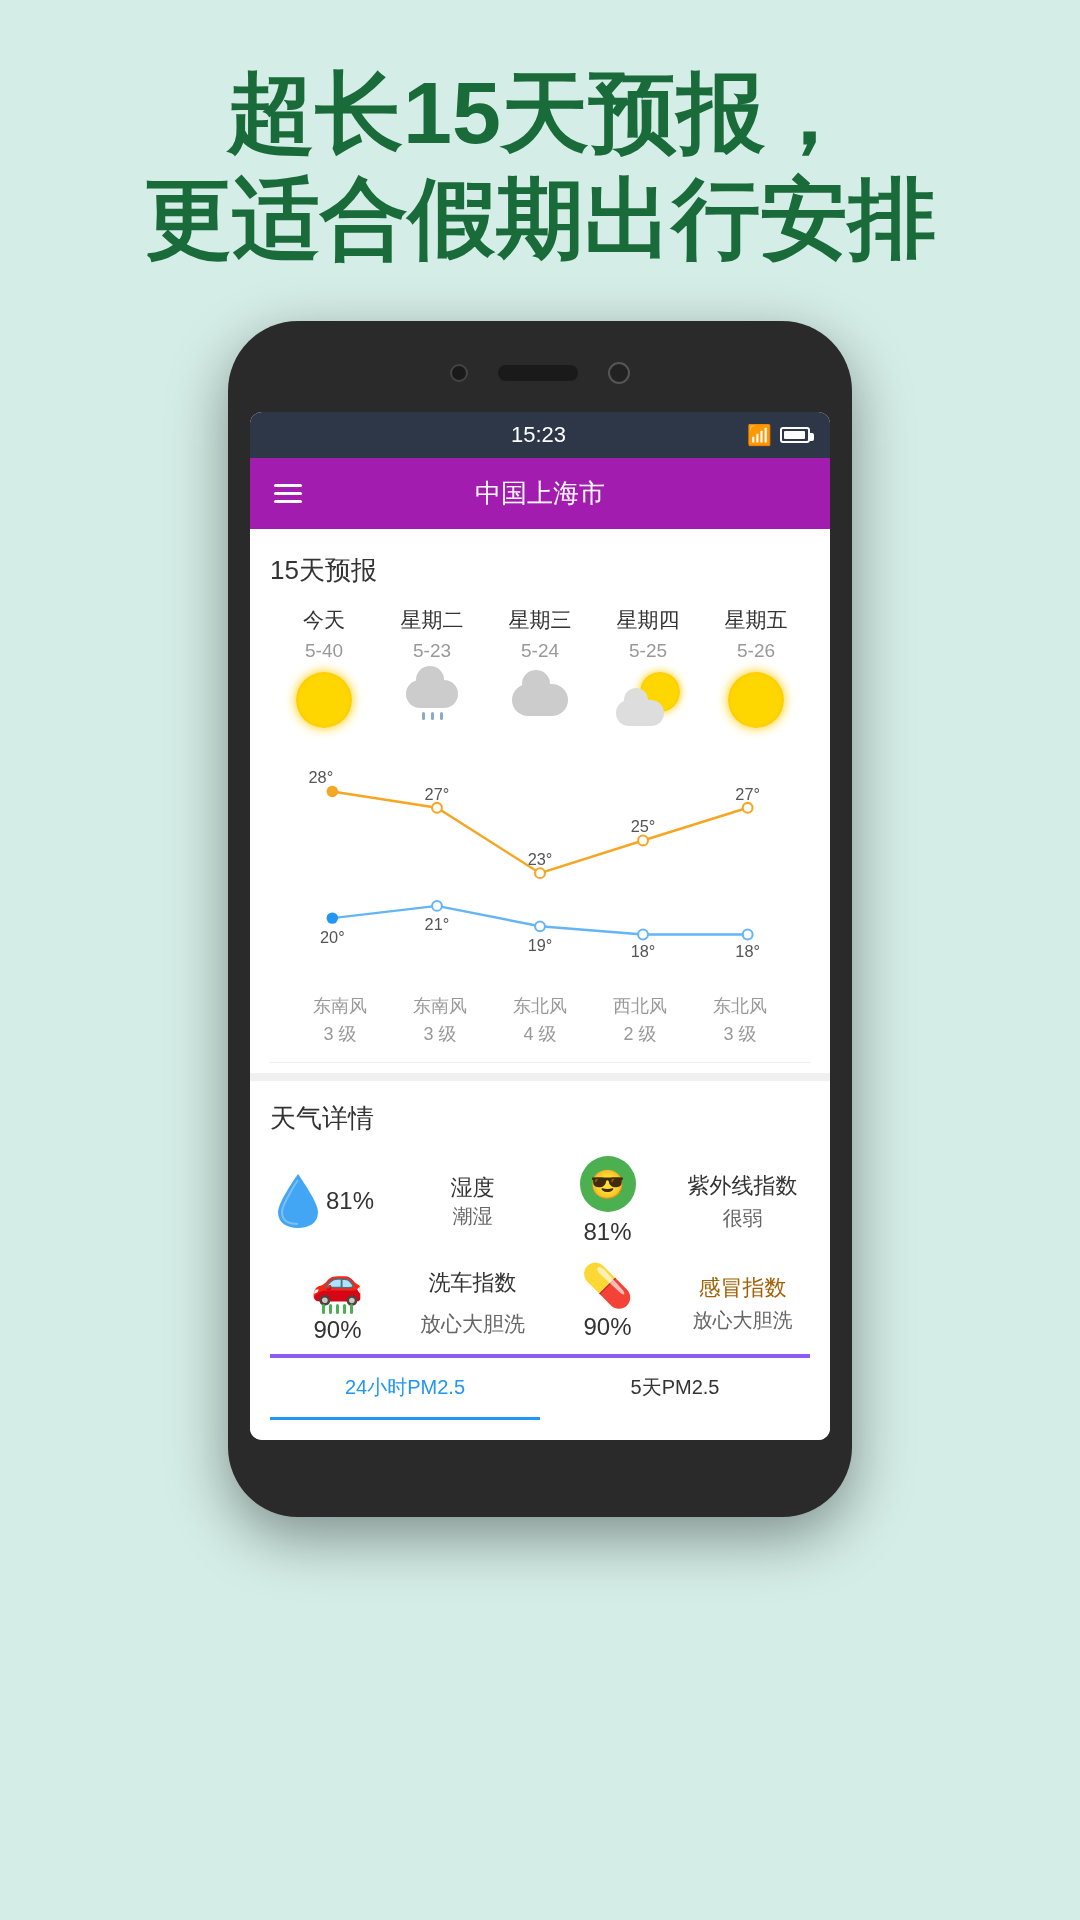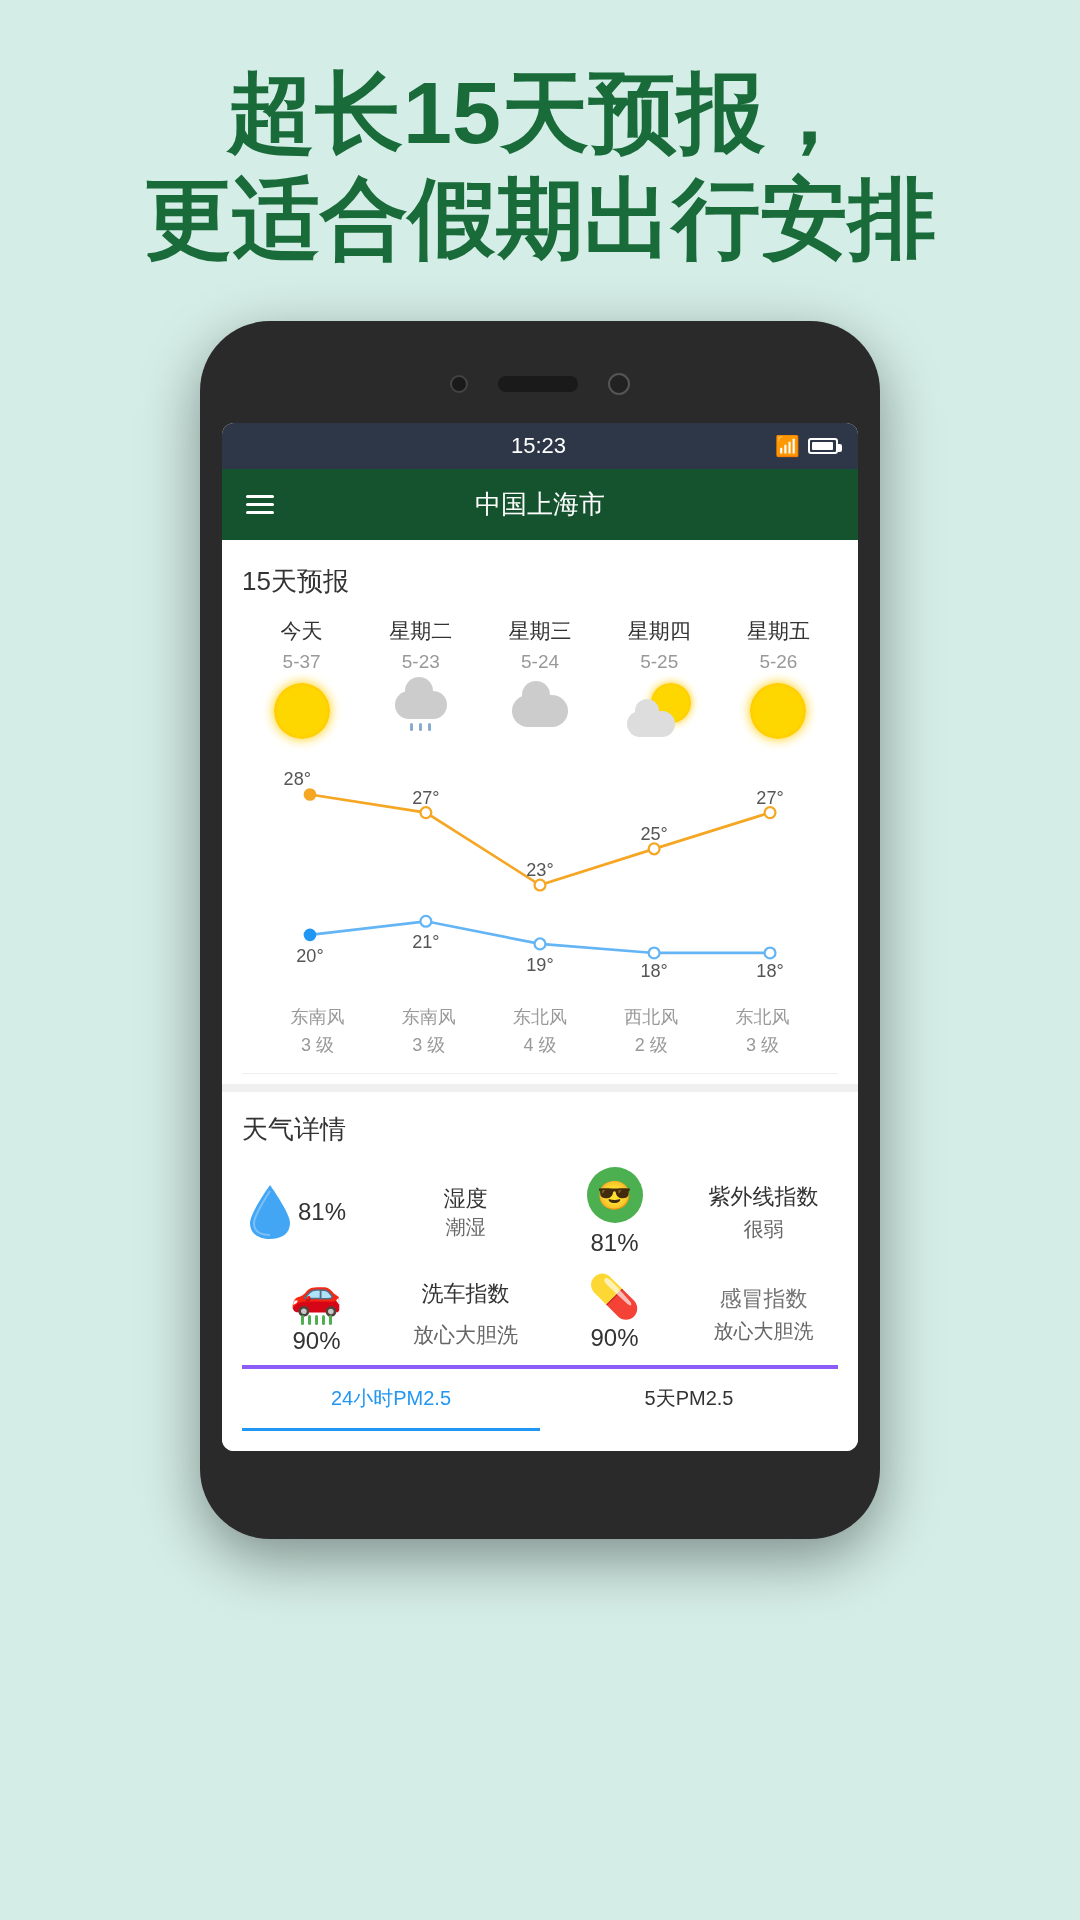--- a/index.html
+++ b/index.html
@@ -25,24 +25,24 @@
     }
 
     
     .phone-wrapper {
       display: flex;
       justify-content: center;
       align-items: flex-start;
       margin-top: 10px;
     }
     .phone {
-      width: 680px;
+      width: 624px;
       background: #2a2a2a;
       border-radius: 70px;
-      padding: 28px 22px;
+      padding: 17px 22px;
       box-shadow: 0 20px 60px rgba(0,0,0,0.4);
       position: relative;
     }
     
     .phone-top {
       height: 70px;
       display: flex;
       align-items: center;
       justify-content: center;
       gap: 30px;
@@ -103,21 +103,21 @@
     .battery-fill {
       position: absolute;
       left: 2px; top: 2px;
       width: 80%; height: 8px;
       background: #fff;
       border-radius: 1px;
     }
 
     
     .app-toolbar {
-      background: #14532d;
+      background: #a21caf;
       color: #fff;
       padding: 18px 24px;
       display: flex;
       align-items: center;
       justify-content: center;
       position: relative;
     }
     .hamburger-btn {
       position: absolute;
       left: 24px;
@@ -365,21 +365,21 @@
 
       <div class="weather-content">
 
         <div class="forecast-section">
           <div class="section-title">15天预报</div>
 
           <div class="forecast-days">
 
             <div class="forecast-day">
               <span class="day-name">今天</span>
-              <span class="day-date">5-37</span>
+              <span class="day-date">5-40</span>
               <div class="weather-icon">
                 <div class="sun"></div>
               </div>
             </div>
 
             <div class="forecast-day">
               <span class="day-name">星期二</span>
               <span class="day-date">5-23</span>
               <div class="weather-icon">
                 <div class="cloud-rain">
@@ -528,21 +528,21 @@
               <div style="font-size:22px;color:#333;margin-bottom:12px;">洗车指数</div>
               <div style="font-size:21px;color:#666;">放心大胆洗</div>
             </div>
 
             <div style="display:flex;flex-direction:column;align-items:center;flex:1;">
               <div style="font-size:42px;line-height:1;">💊</div>
               <span style="font-size:24px;color:#333;margin-top:6px;">90%</span>
             </div>
 
             <div style="flex:1;text-align:center;">
-              <div style="font-size:22px;color:#737373;margin-bottom:4px;">感冒指数</div>
+              <div style="font-size:22px;color:#a16207;margin-bottom:4px;">感冒指数</div>
               <div style="font-size:20px;color:#666;">放心大胆洗</div>
             </div>
           </div>
 
           <div class="bottom-tabs">
             <div class="bottom-tab active">24小时PM2.5</div>
             <div class="bottom-tab">5天PM2.5</div>
           </div>
         </div>
 

